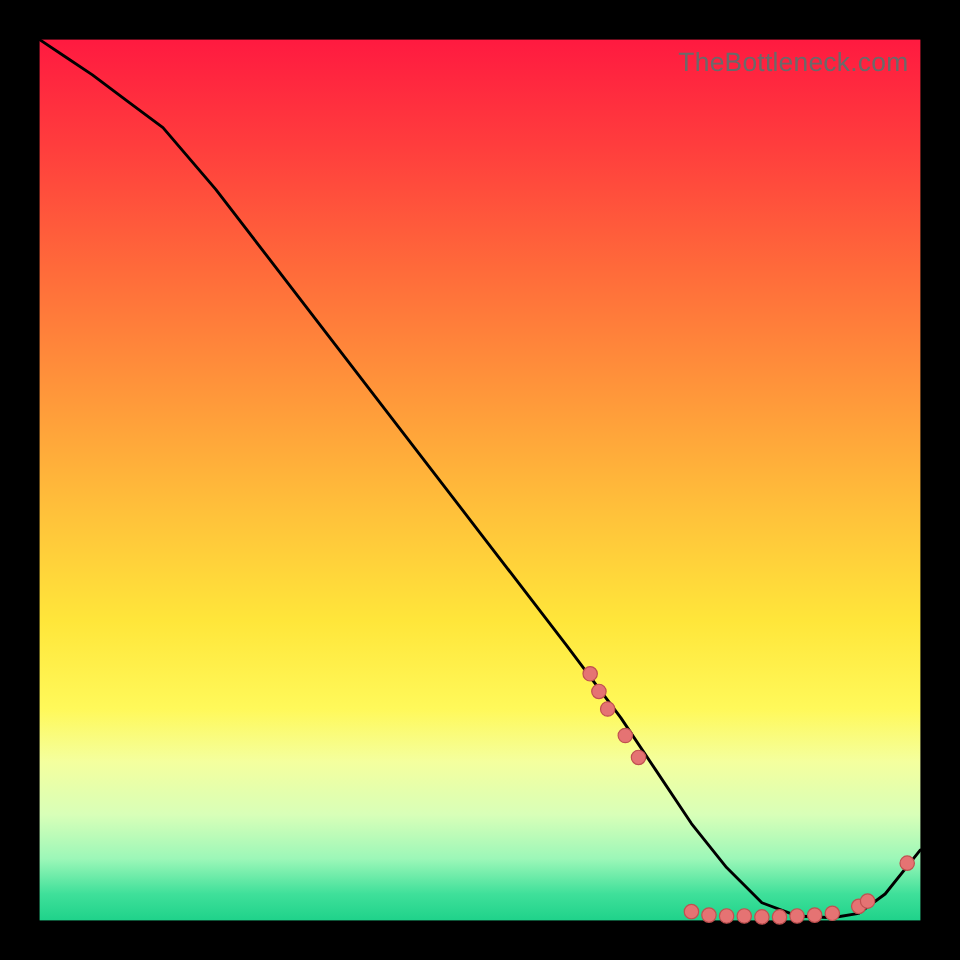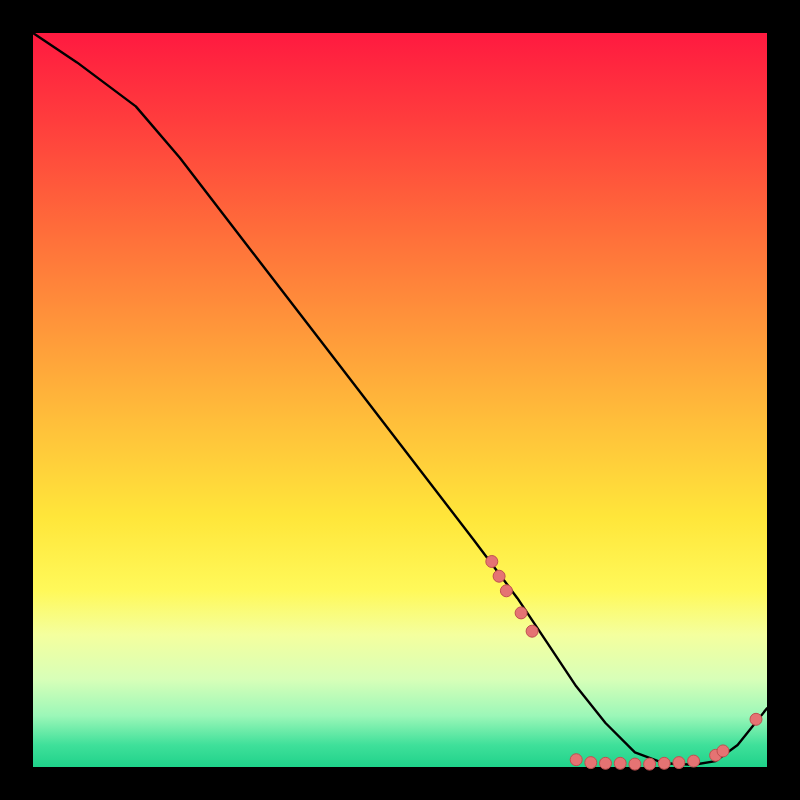--- a/index.html
+++ b/index.html
@@ -54,20 +54,21 @@
     width: 734px;
     height: 734px;
     overflow: visible;
   }
 </style>
 </head>
 <body>
 
 <div class="stage">
   <div class="plot">
+    <div class="watermark">TheBottleneck.com</div>
     <svg class="curve" viewBox="0 0 734 734" preserveAspectRatio="none">
       <path id="curve-path" fill="none" stroke-width="2.4" stroke-linecap="round" stroke-linejoin="round" d="M0.0 0.0 L22.0 14.7 L44.0 29.4 L73.4 51.4 L102.8 73.4 L146.8 124.8 L220.2 220.2 L293.6 315.6 L367.0 411.0 L440.4 506.5 L484.4 565.2 L513.8 609.2 L543.2 653.3 L572.5 690.0 L601.9 719.3 L631.2 730.3 L660.6 731.8 L682.6 728.1 L704.6 712.0 L734.0 675.3" stroke="#000000"></path>
       <g id="marker-group">
           <circle cx="458.8" cy="528.5" r="6" fill="#e57373" stroke="#c05050" stroke-width="1"></circle>
           <circle cx="466.1" cy="543.2" r="6" fill="#e57373" stroke="#c05050" stroke-width="1"></circle>
           <circle cx="473.4" cy="557.8" r="6" fill="#e57373" stroke="#c05050" stroke-width="1"></circle>
           <circle cx="488.1" cy="579.9" r="6" fill="#e57373" stroke="#c05050" stroke-width="1"></circle>
           <circle cx="499.1" cy="598.2" r="6" fill="#e57373" stroke="#c05050" stroke-width="1"></circle>
           <circle cx="543.2" cy="726.7" r="6" fill="#e57373" stroke="#c05050" stroke-width="1"></circle>
           <circle cx="557.8" cy="729.6" r="6" fill="#e57373" stroke="#c05050" stroke-width="1"></circle>

